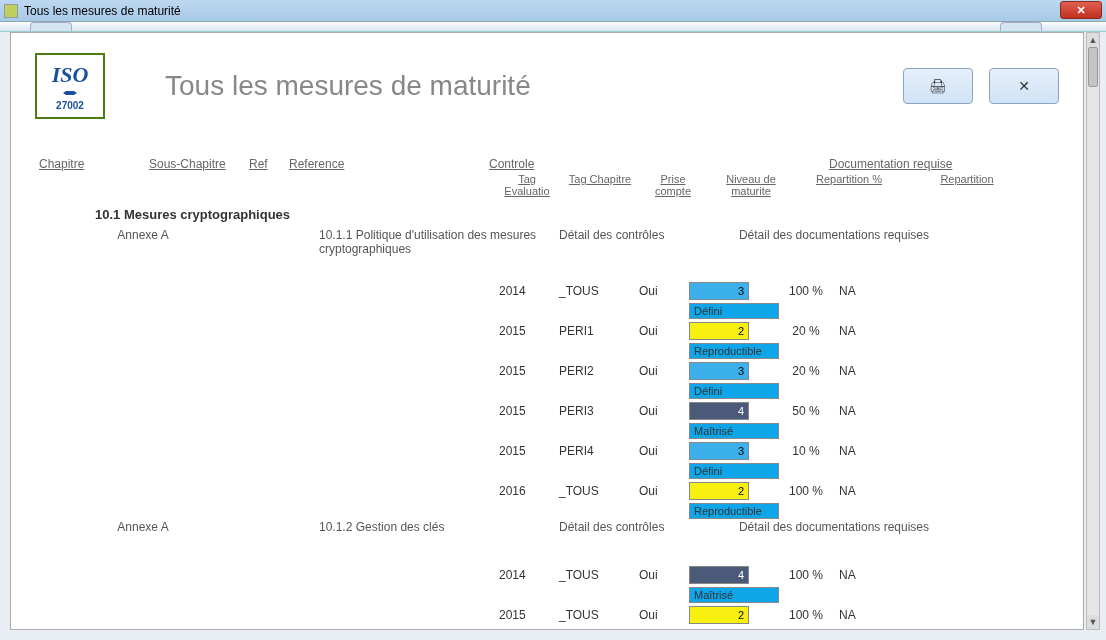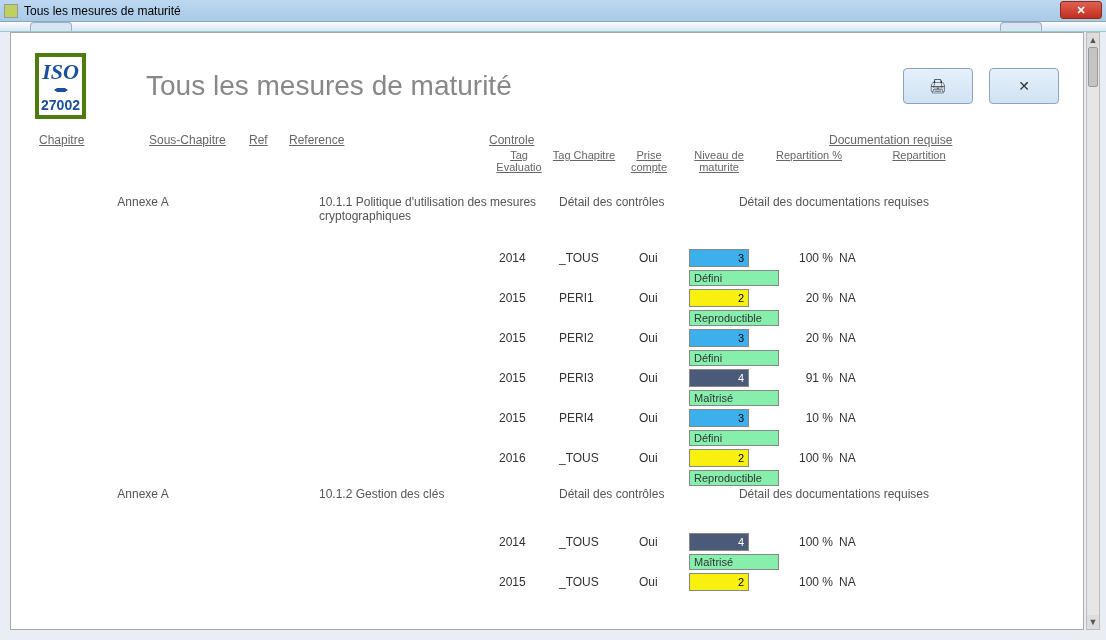--- a/index.html
+++ b/index.html
@@ -11,42 +11,42 @@
     .subbar::before, .subbar::after { content:""; position:absolute; top:0; width:40px; height:8px; background:#d5e5f2; border:1px solid #aac; border-bottom:none; border-radius:4px 4px 0 0; }
     .subbar::before { left:30px; }
     .subbar::after { left:1000px; }
     .viewport { position:absolute; top:32px; left:10px; right:22px; bottom:10px; background:#fff; border:1px solid #aaa; overflow:hidden; }
     .scroll { position:absolute; top:32px; right:6px; bottom:10px; width:14px; background:#e6e6e6; border:1px solid #bbb; }
     .scroll .up,.scroll .down{ height:14px; background:#ddd; display:flex; align-items:center; justify-content:center; font-size:9px; color:#555;}
     .scroll .thumb{ position:absolute; top:14px; left:1px; right:1px; height:40px; background:#c4c4c4; border:1px solid #999; border-radius:2px;}
     .scroll .down{ position:absolute; bottom:0; left:0; right:0;}
     .content { padding:20px 24px 10px 24px; }
     .hdr { display:flex; align-items:center; margin-bottom:14px; }
-    .logo { width:51px; height:66px; background:#fff; border:4px solid #4d7c0f; display:flex; flex-direction:column; align-items:center; justify-content:center; }
+    .logo { width:70px; height:66px; background:#fff; border:2px solid #4d7c0f; display:flex; flex-direction:column; align-items:center; justify-content:center; }
     .logo-top { font-size:22px; font-weight:bold; color:#1a4fa0; font-family:Georgia,serif; font-style:italic;}
     .logo-globe { width:42px; height:14px; background:radial-gradient(ellipse at center,#1a4fa0 6px,transparent 7px); margin-top:-2px; }
-    .logo-sub { font-size:14px; color:#1a4fa0; font-weight:bold;}
+    .logo-sub { font-size:10px; color:#1a4fa0; font-weight:bold;}
     .title { font-size:28px; color:#888; margin-left:60px; flex:1;}
     .tbtn { width:70px; height:36px; margin-left:16px; background:linear-gradient(to bottom,#e5f0fb,#d0e2f4); border:1px solid #8aa5c2; border-radius:4px; display:flex; align-items:center; justify-content:center; font-size:14px; color:#333;}
     .colhd { display:grid; grid-template-columns:110px 100px 40px 200px 80px 80px 80px 100px 100px 120px; font-size:12px; color:#666; margin-bottom:2px; margin-left:4px;}
-    .colhd span{ text-decoration:underline; }
-    .subhd { display:grid; grid-template-columns:450px 60px 70px 60px 80px 100px 120px; font-size:11px; color:#666; margin-left:4px; margin-bottom:22px;}
+    .colhd span{ text-decoration:underline;margin-top:24px; }
+    .subhd { display:grid; grid-template-columns:450px 60px 70px 60px 80px 100px 120px; font-size:11px; color:#666; margin-left:4px; margin-bottom:10px;gap:8px;}
     .subhd span{ text-decoration:underline; text-align:center; }
     .sectitle{ font-size:13px; font-weight:bold; margin-left:60px; margin-bottom:6px; color:#333;}
     .refrow{ display:grid; grid-template-columns:220px 60px 240px 120px 30px 220px; font-size:12px; color:#555; margin-left:4px; margin-bottom:4px; align-items:start;}
     .refrow .ann{ text-align:center; padding-right:12px;}
     .refrow .dcl{ text-align:left;}
     .datarow{ display:grid; grid-template-columns:460px 60px 80px 50px 90px 60px 40px; font-size:12px; color:#333; margin-left:4px; align-items:center; height:22px;}
     .datarow > div{ }
     .maturebox{ display:flex; align-items:center; }
     .barcell{ width:60px; height:18px; border:1px solid #888; background:#fff; position:relative; display:flex; align-items:center;}
     .barfill{ height:100%; display:flex; align-items:center; justify-content:flex-end; padding-right:4px; font-size:11px;}
-    .pct{ text-align:right; padding-right:6px;}
+    .pct{ text-align:center; padding-right:6px;}
     .lblrow{ display:grid; grid-template-columns:460px 60px 80px 50px 120px; font-size:11px; color:#333; margin-left:4px; height:18px; align-items:center;}
-    .lblbox{ grid-column:5; border:1px solid #888; padding:1px 4px; width:90px; overflow:hidden; white-space:nowrap; background:#86efac;}
+    .lblbox{ grid-column:5; border:1px solid #888; padding:1px 4px; width:90px; overflow:hidden; white-space:nowrap; background:#0ea5e9;}
   </style>
 </head>
 <body>
 
 <div class="titlebar">
   <div class="tb-icon"></div>
   <span>Tous les mesures de maturité</span>
   <div class="closew">
       <span>✕</span>
     </div>
@@ -84,20 +84,21 @@
     <div class="subhd">
       <span></span>
       <span>Tag Evaluatio</span>
       <span>Tag Chapitre</span>
       <span>Prise compte</span>
       <span>Niveau de maturite</span>
       <span>Repartition %</span>
       <span>Repartition</span>
     </div>
 
+    <div class="sectitle">10.1 Mesures cryptographiques</div>
 
     <div id="groups">
         <div class="refrow">
           <div class="ann">Annexe A</div>
           <div></div>
           <div>10.1.1 Politique d'utilisation des mesures cryptographiques</div>
           <div class="dcl" style="text-decoration:none;color:#555">Détail des contrôles</div>
           <div></div>
           <div style="text-align:right;color:#555">Détail des documentations requises</div>
         </div>
@@ -165,21 +166,21 @@
         <div class="datarow">
           <div></div>
           <div>2015</div>
           <div>PERI3</div>
           <div>Oui</div>
           <div class="maturebox">
             <div class="barcell">
               <div class="barfill" style="background:#4a5a78;width:100%;color:#fff">4</div>
             </div>
           </div>
-          <div class="pct">91 %</div>
+          <div class="pct">50 %</div>
           <div>NA</div>
         </div>
         <div class="lblrow">
           <div></div>
           <div></div>
           <div></div>
           <div></div>
           <div class="lblbox">Maîtrisé</div>
         </div>
         <div class="datarow">

